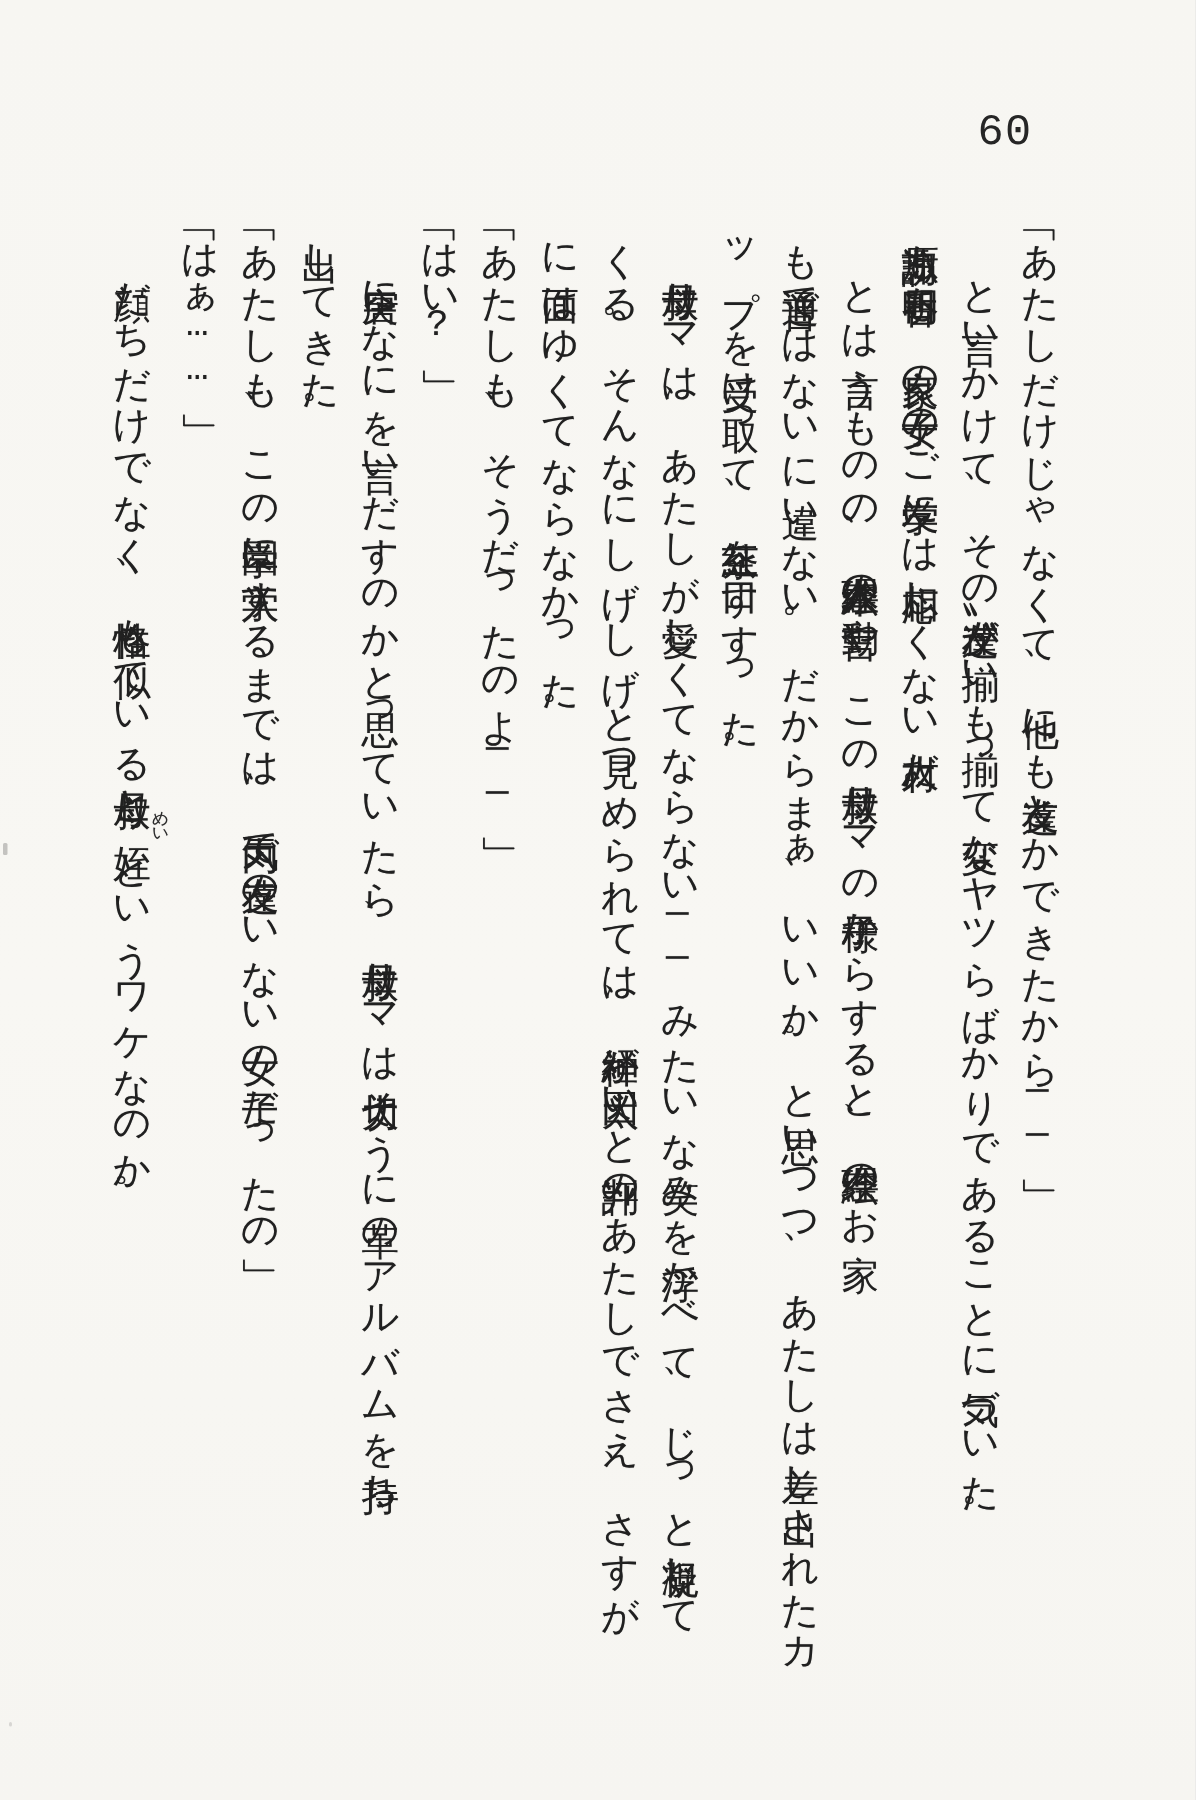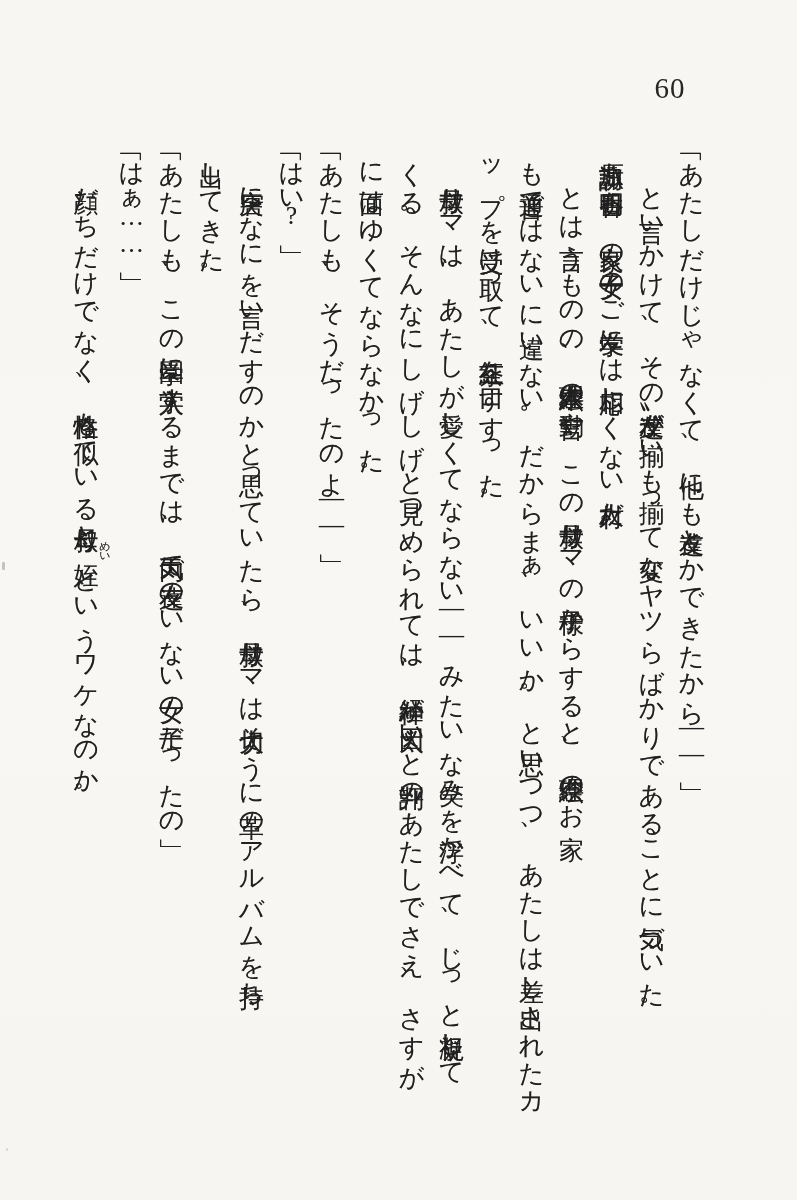--- a/index.html
+++ b/index.html
@@ -7,21 +7,21 @@
     padding: 0;
     background: #e8e8e6;
   }
   .page {
     position: relative;
     width: 797px;
     height: 1200px;
     margin: 0 auto;
     background: linear-gradient(180deg, #f7f6f2 0%, #f8f7f3 55%, #f6f5f1 100%);
     overflow: hidden;
-    font-family: Liberation Serif, serif;
+    font-family: Liberation Mono, monospace;
     color: #1e1e1e;
   }
   .page-number {
     position: absolute;
     top: 72px;
     left: 648px;
     width: 44px;
     text-align: center;
     font-size: 29px;
     letter-spacing: 1px;

